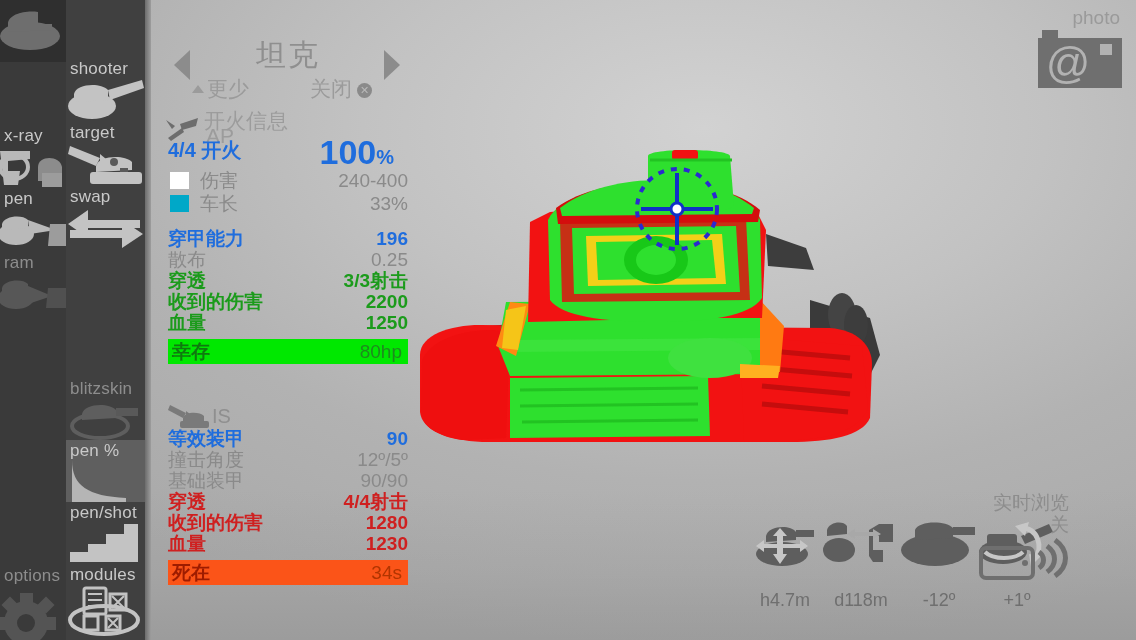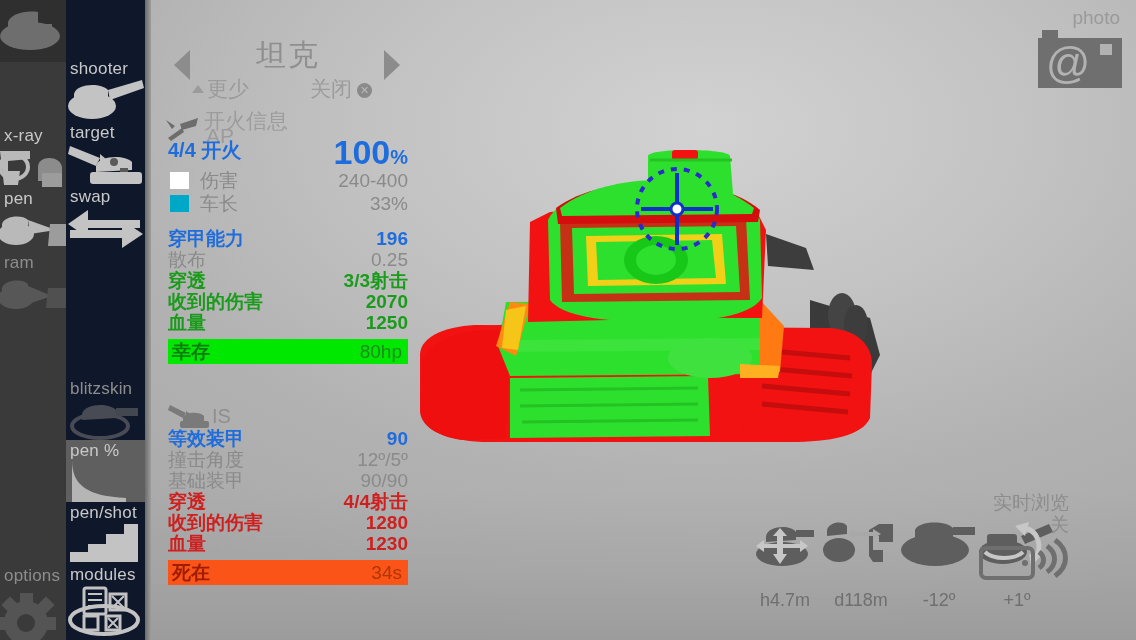--- a/index.html
+++ b/index.html
@@ -17,21 +17,21 @@
       radial-gradient(ellipse 900px 520px at 62% 20%, #d2d2d2 0%, #c2c2c2 38%, #b2b2b2 68%, #a9a9a9 100%);
   }
   .ground-shade{
     position:absolute;left:150px;bottom:0;width:986px;height:150px;
     background:linear-gradient(to bottom, rgba(150,150,150,0) 0%, rgba(150,150,150,.25) 55%, rgba(140,140,140,.45) 100%);
   }
 
   
   .rail{position:absolute;top:0;bottom:0;}
   .rail-a{left:0;width:66px;background:#3a3a3a;}
-  .rail-b{left:66px;width:79px;background:#0f172a;}
+  .rail-b{left:66px;width:79px;background:#404040;}
   .rail-edge{position:absolute;left:145px;top:0;width:6px;height:640px;
     background:linear-gradient(to right,#6c6c6c,#9d9d9d);}
 
   .tool{position:relative;box-sizing:border-box;}
   .tool .tl{
     display:block;color:#c9c9c9;font-size:17px;line-height:19px;
     padding:1px 0 0 4px;white-space:nowrap;letter-spacing:.2px;
   }
   .tool.dim .tl{color:#8d8d8d;}
   .tool.dim .ic svg{opacity:.55;}
@@ -82,21 +82,21 @@
   .bar-orange .v{color:#b23500;}
 
   .swatch{position:absolute;left:2px;top:2px;width:19px;height:17px;}
   .row.ind .k{left:32px;}
 
   
   .fireinfo{position:absolute;left:204px;top:109px;color:#9c9c9c;font-size:21px;line-height:23px;}
   .ap{position:absolute;left:206px;top:124px;color:#9c9c9c;font-size:21px;line-height:23px;}
   .shellicon{position:absolute;left:166px;top:116px;}
 
-  .bigpct{position:absolute;right:0;top:-5px;color:#1f6ddd;font-weight:bold;font-size:34px;line-height:34px;}
+  .bigpct{position:absolute;right:14px;top:-5px;color:#1f6ddd;font-weight:bold;font-size:34px;line-height:34px;}
   .bigpct small{font-size:20px;font-weight:bold;}
 
   
   .photo{position:absolute;right:14px;top:30px;width:84px;height:58px;cursor:pointer;}
   .photo .lbl{position:absolute;right:2px;top:-22px;color:#9a9a9a;font-size:19px;line-height:20px;}
 
   
   .bottom{position:absolute;left:745px;bottom:42px;width:330px;height:78px;}
   .bi{position:absolute;text-align:center;width:80px;}
   .bi .cap{color:#6f6f6f;font-size:18px;line-height:20px;margin-top:18px;}
@@ -376,21 +376,21 @@
     <div class="row">
       <span class="k c-gray">散布</span>
       <span class="v c-gray">0.25</span>
     </div>
     <div class="row">
       <span class="k bold c-green">穿透</span>
       <span class="v bold c-green">3/3射击</span>
     </div>
     <div class="row">
       <span class="k bold c-green">收到的伤害</span>
-      <span class="v bold c-green">2070</span>
+      <span class="v bold c-green">2200</span>
     </div>
     <div class="row">
       <span class="k bold c-green">血量</span>
       <span class="v bold c-green">1250</span>
     </div>
     <div class="bar bar-green">
       <span class="k">幸存</span>
       <span class="v">80hp</span>
     </div>
   </div>

